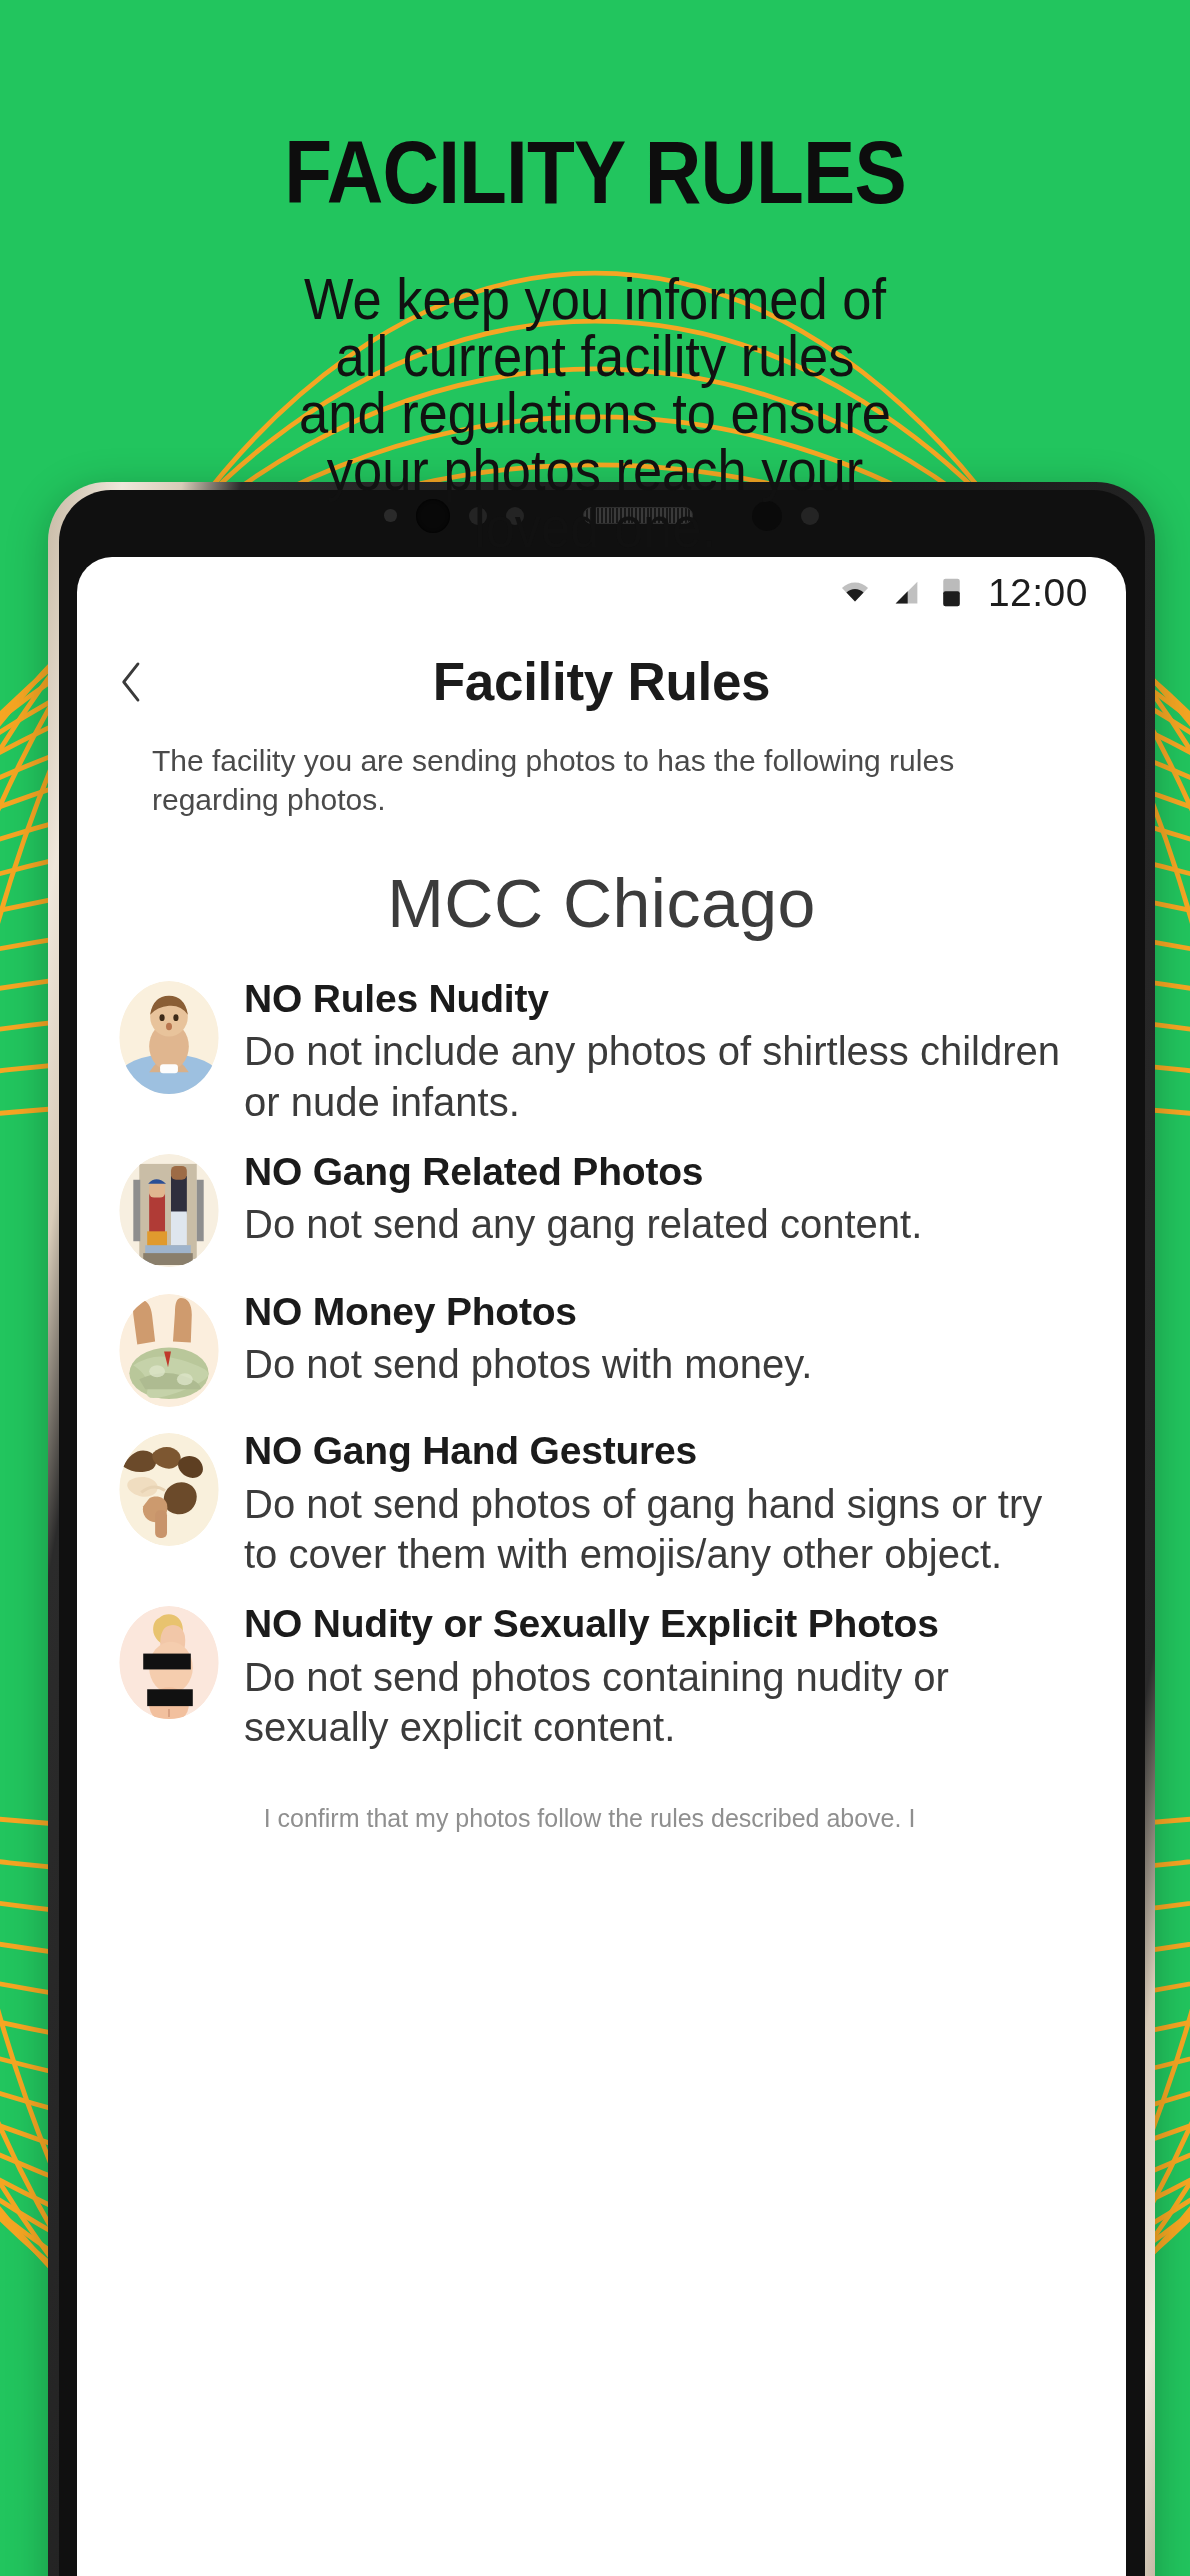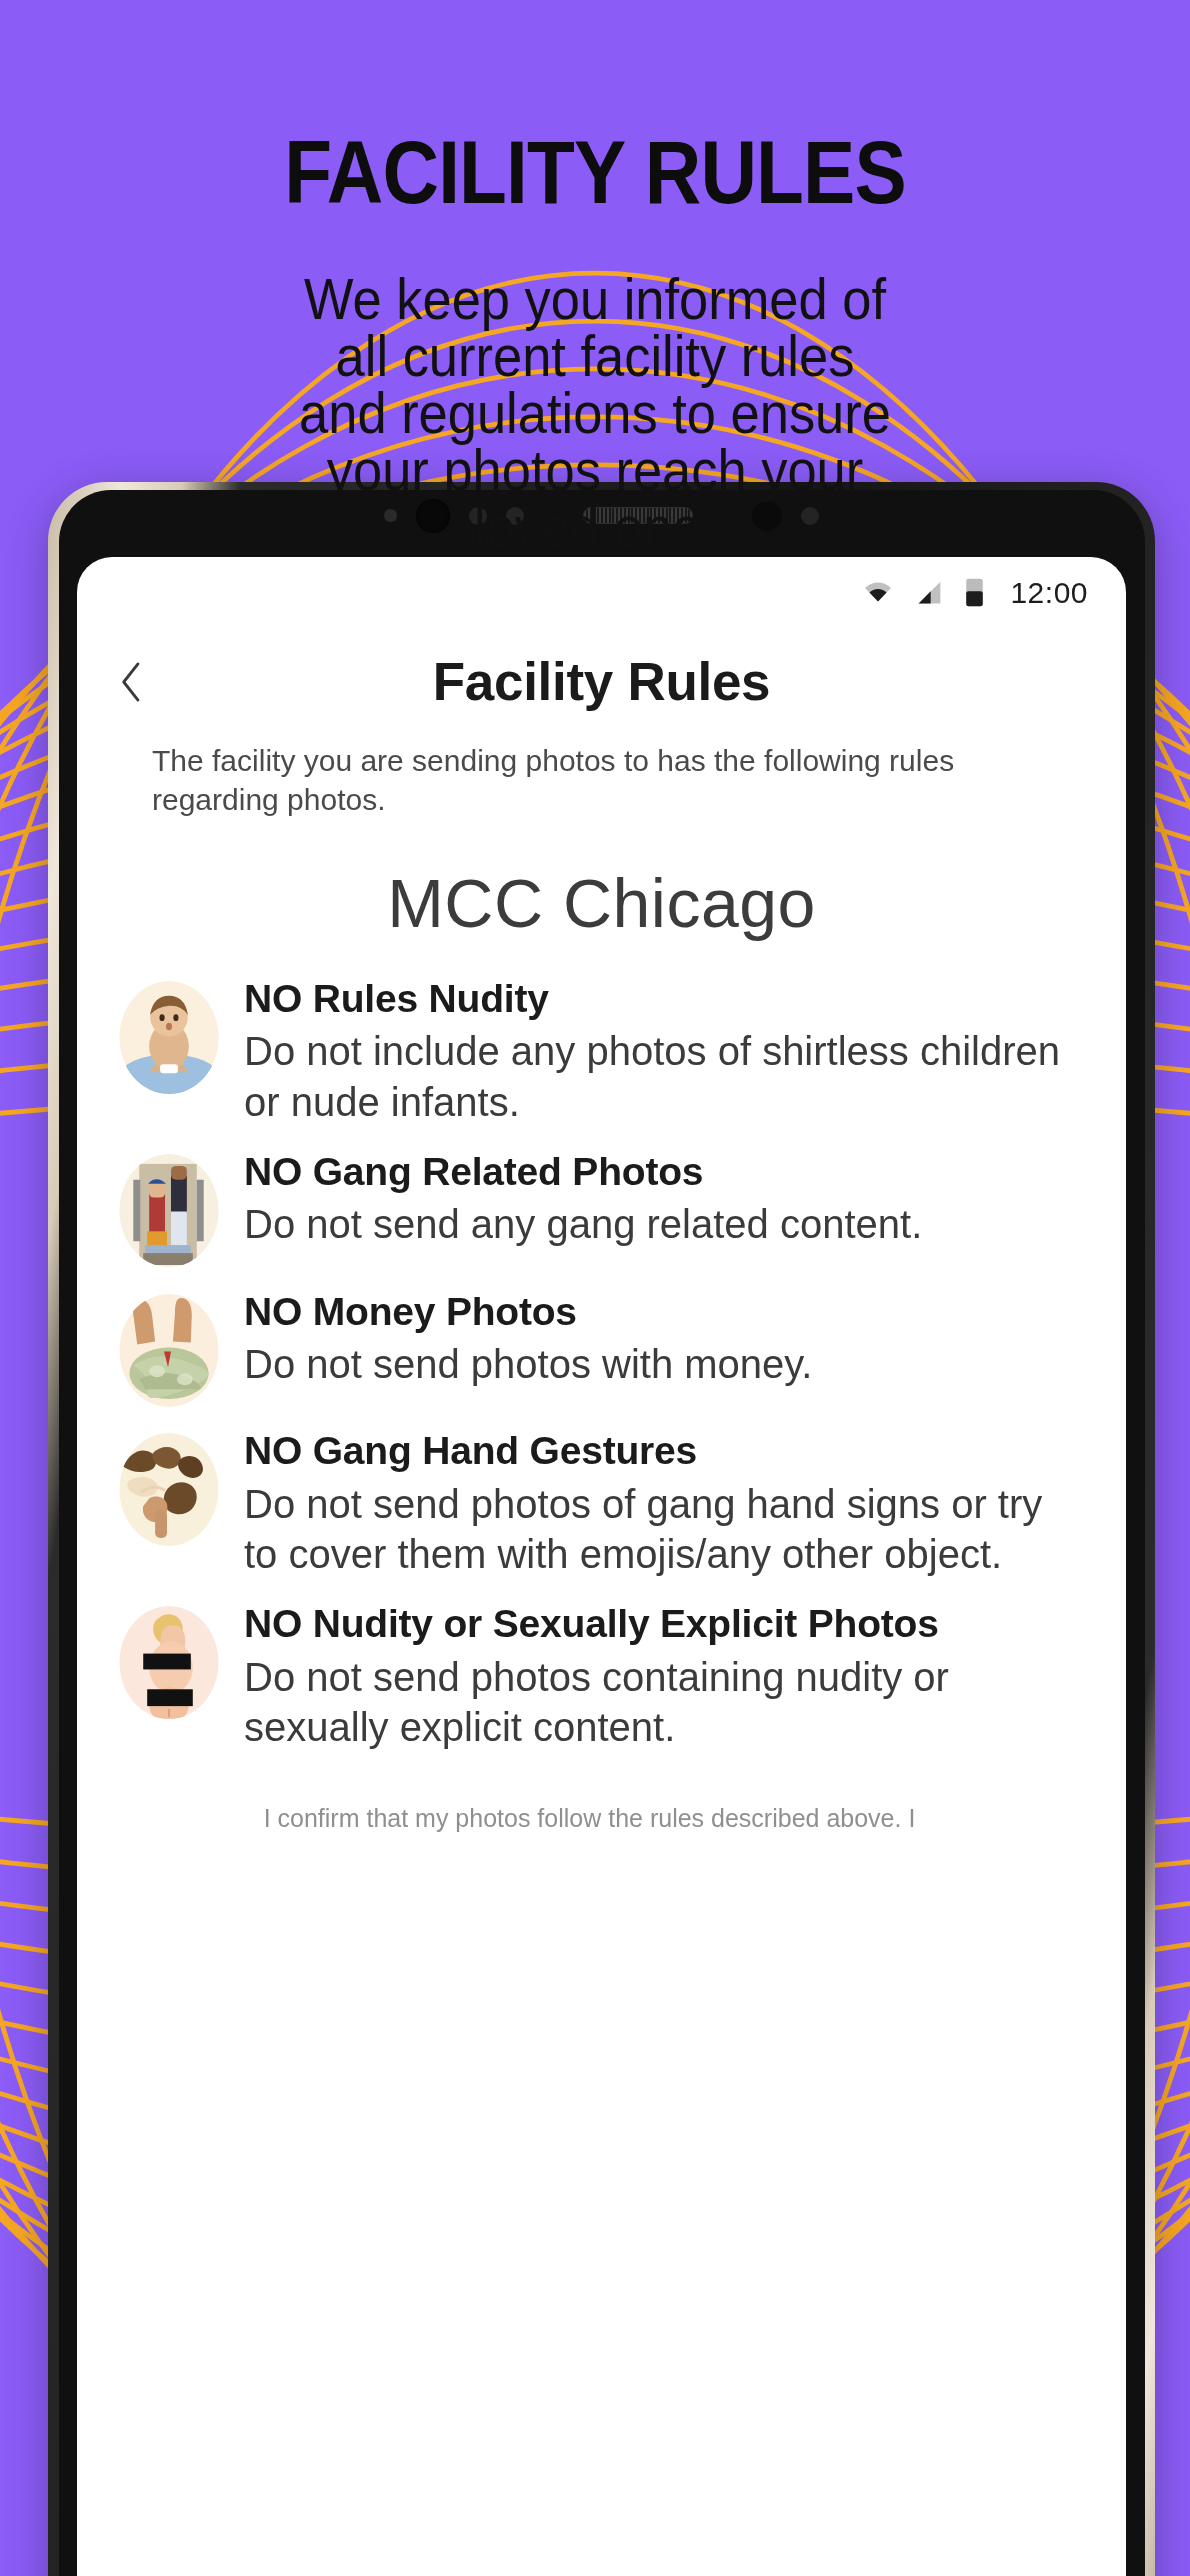--- a/index.html
+++ b/index.html
@@ -2,21 +2,21 @@
 <html><head>
 <meta charset="utf-8">
 <style>
   * { margin:0; padding:0; box-sizing:border-box; }
   html, body {
     width:1190px; height:2576px;
     background:#ffffff;
     font-family:"Liberation Sans", sans-serif;
     overflow:hidden;
   }
-  .page { position:relative; width:1190px; height:2576px; background:#8b5cf6; overflow:hidden; }
+  .page { position:relative; width:1190px; height:2576px; background:#22c55e; overflow:hidden; }
 
   
   .arcs { position:absolute; left:0; top:0; width:1190px; height:2576px; z-index:0; pointer-events:none; }
 
   
   .promo { position:absolute; left:0; top:0; width:1190px; z-index:3; text-align:center; }
   .promo-title {
     font-family:"Liberation Sans Narrow","Liberation Sans",sans-serif;
     font-weight:700;
     font-size:89px;
@@ -81,21 +81,21 @@
     border-radius:35px 35px 0 0;
     overflow:hidden;
   }
   .statusbar {
     height:71px;
     display:flex; align-items:center; justify-content:flex-end;
     padding:0 38px 0 0;
     gap:17px;
   }
   .sb-time {
-    font-size:30px; font-weight:400; color:#1d1d1d;
+    font-size:39px; font-weight:400; color:#1d1d1d;
     font-family:"Liberation Sans", sans-serif;
     letter-spacing:0.5px; margin-left:7.7px;
   }
 
   .appbar {
     position:relative;
     height:107px;
     display:flex; align-items:center; justify-content:center;
   }
   .backbtn {

